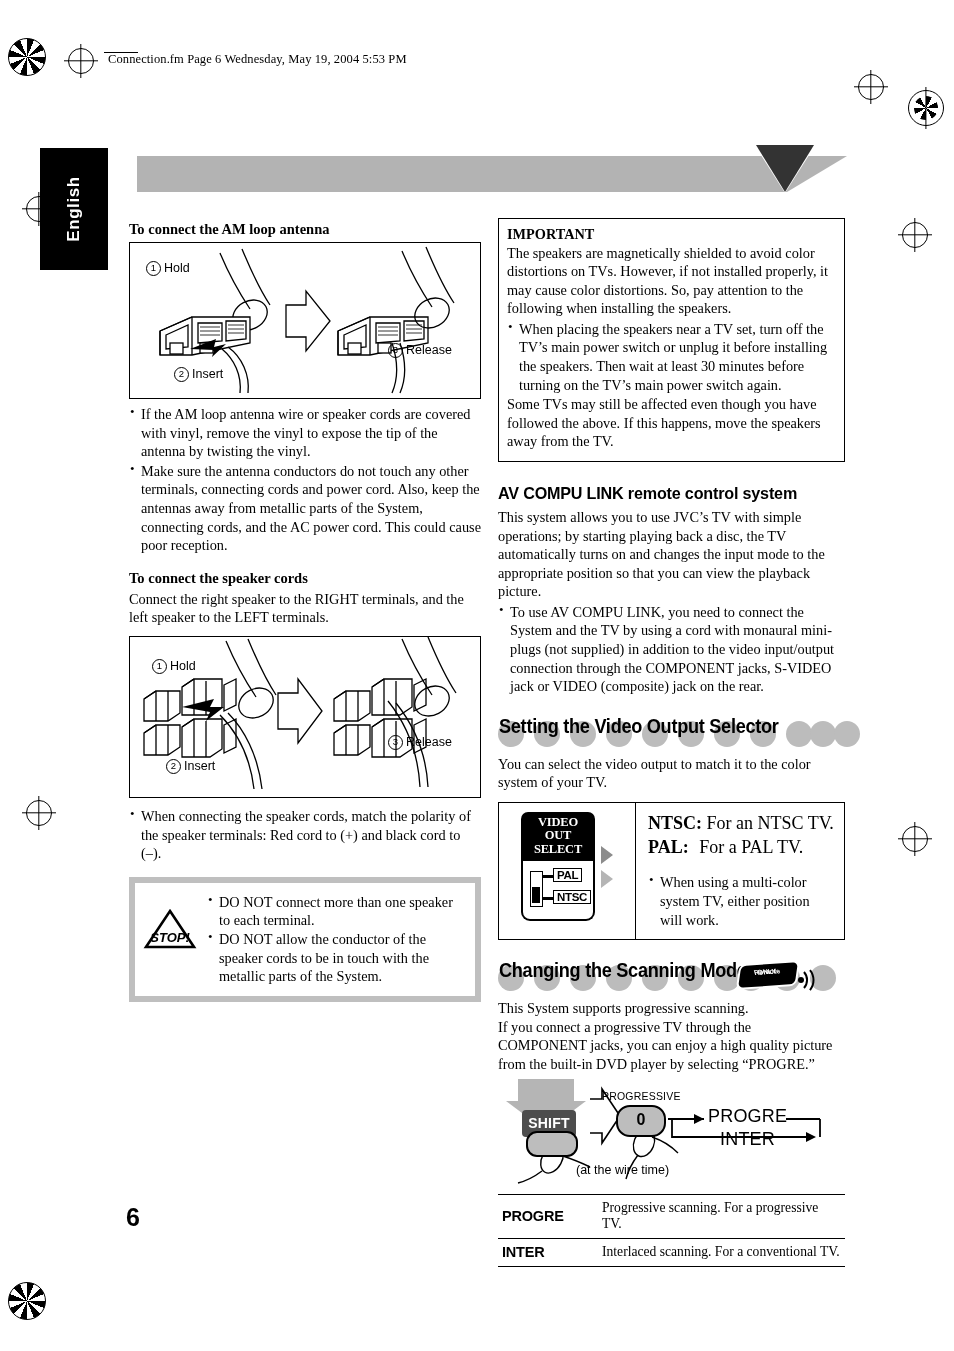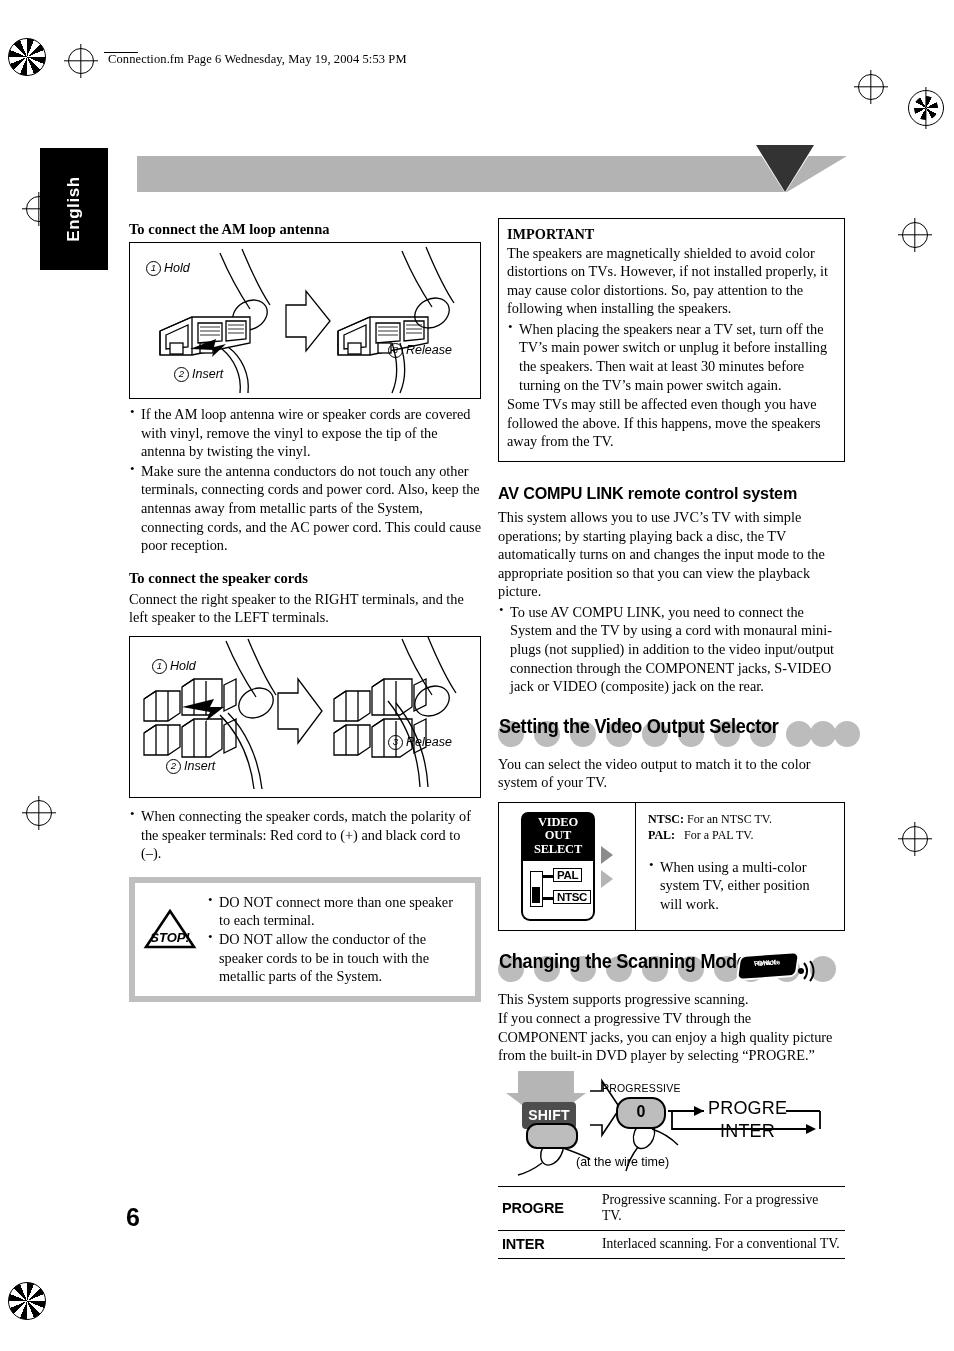--- a/index.html
+++ b/index.html
@@ -97,21 +97,21 @@
     padding-left:12px; margin-bottom:1px;
   }
   ul.bullets li:before {
     content:"\2022"; position:absolute; left:1px; top:-1px; font-size:13px;
   }
 
   
   .figbox { border:1.3px solid #000; background:#fff; position:relative; }
   .fig-label {
     position:absolute; font-family:"Liberation Sans", sans-serif;
-    font-size:12.5px; white-space:nowrap;font-style:italic;
+    font-size:12.5px; white-space:nowrap;
   }
   .fig-label .circnum {
     display:inline-block; width:13px; height:13px; line-height:12px;
     border:1.1px solid #000; border-radius:50%; text-align:center;
     font-size:9.5px; margin-right:3px; vertical-align:1px;
   }
 
   
   .stopbox {
     margin-top:14px; border:6px solid #bfbfbf; background:#fff;
@@ -153,21 +153,21 @@
     font-family:"Liberation Sans", sans-serif; font-weight:bold;
     font-size:7px; line-height:9px; text-align:center; padding-top:2.5px;
     transform:skewX(12deg);
   }
   .waves { position:absolute; }
 
   
   .vosbox { border:1.3px solid #000; display:flex; }
   .vos-left { width:128px; border-right:1.3px solid #000; padding:9px 4px; display:flex; justify-content:center; }
   .vos-right { flex:1; padding:9px 10px 9px 12px; }
-  .vos-right .ln { font-size:12px; line-height:1.32; }
+  .vos-right .ln { font-size:18px; line-height:1.32; }
   .vos-right .ln b { font-weight:bold; }
   .selector { width:74px; position:relative; }
   .sel-top {
     background:#000; border-radius:7px 7px 0 0; color:#fff; text-align:center;
     font-family:Liberation Serif, serif; font-weight:bold;
     font-size:12.5px; line-height:13.5px; padding:4px 0 5px 0; letter-spacing:-.2px;
   }
   .sel-bottom {
     border:2px solid #000; border-top:none; border-radius:0 0 9px 9px;
     height:58px; position:relative; background:#fff;

